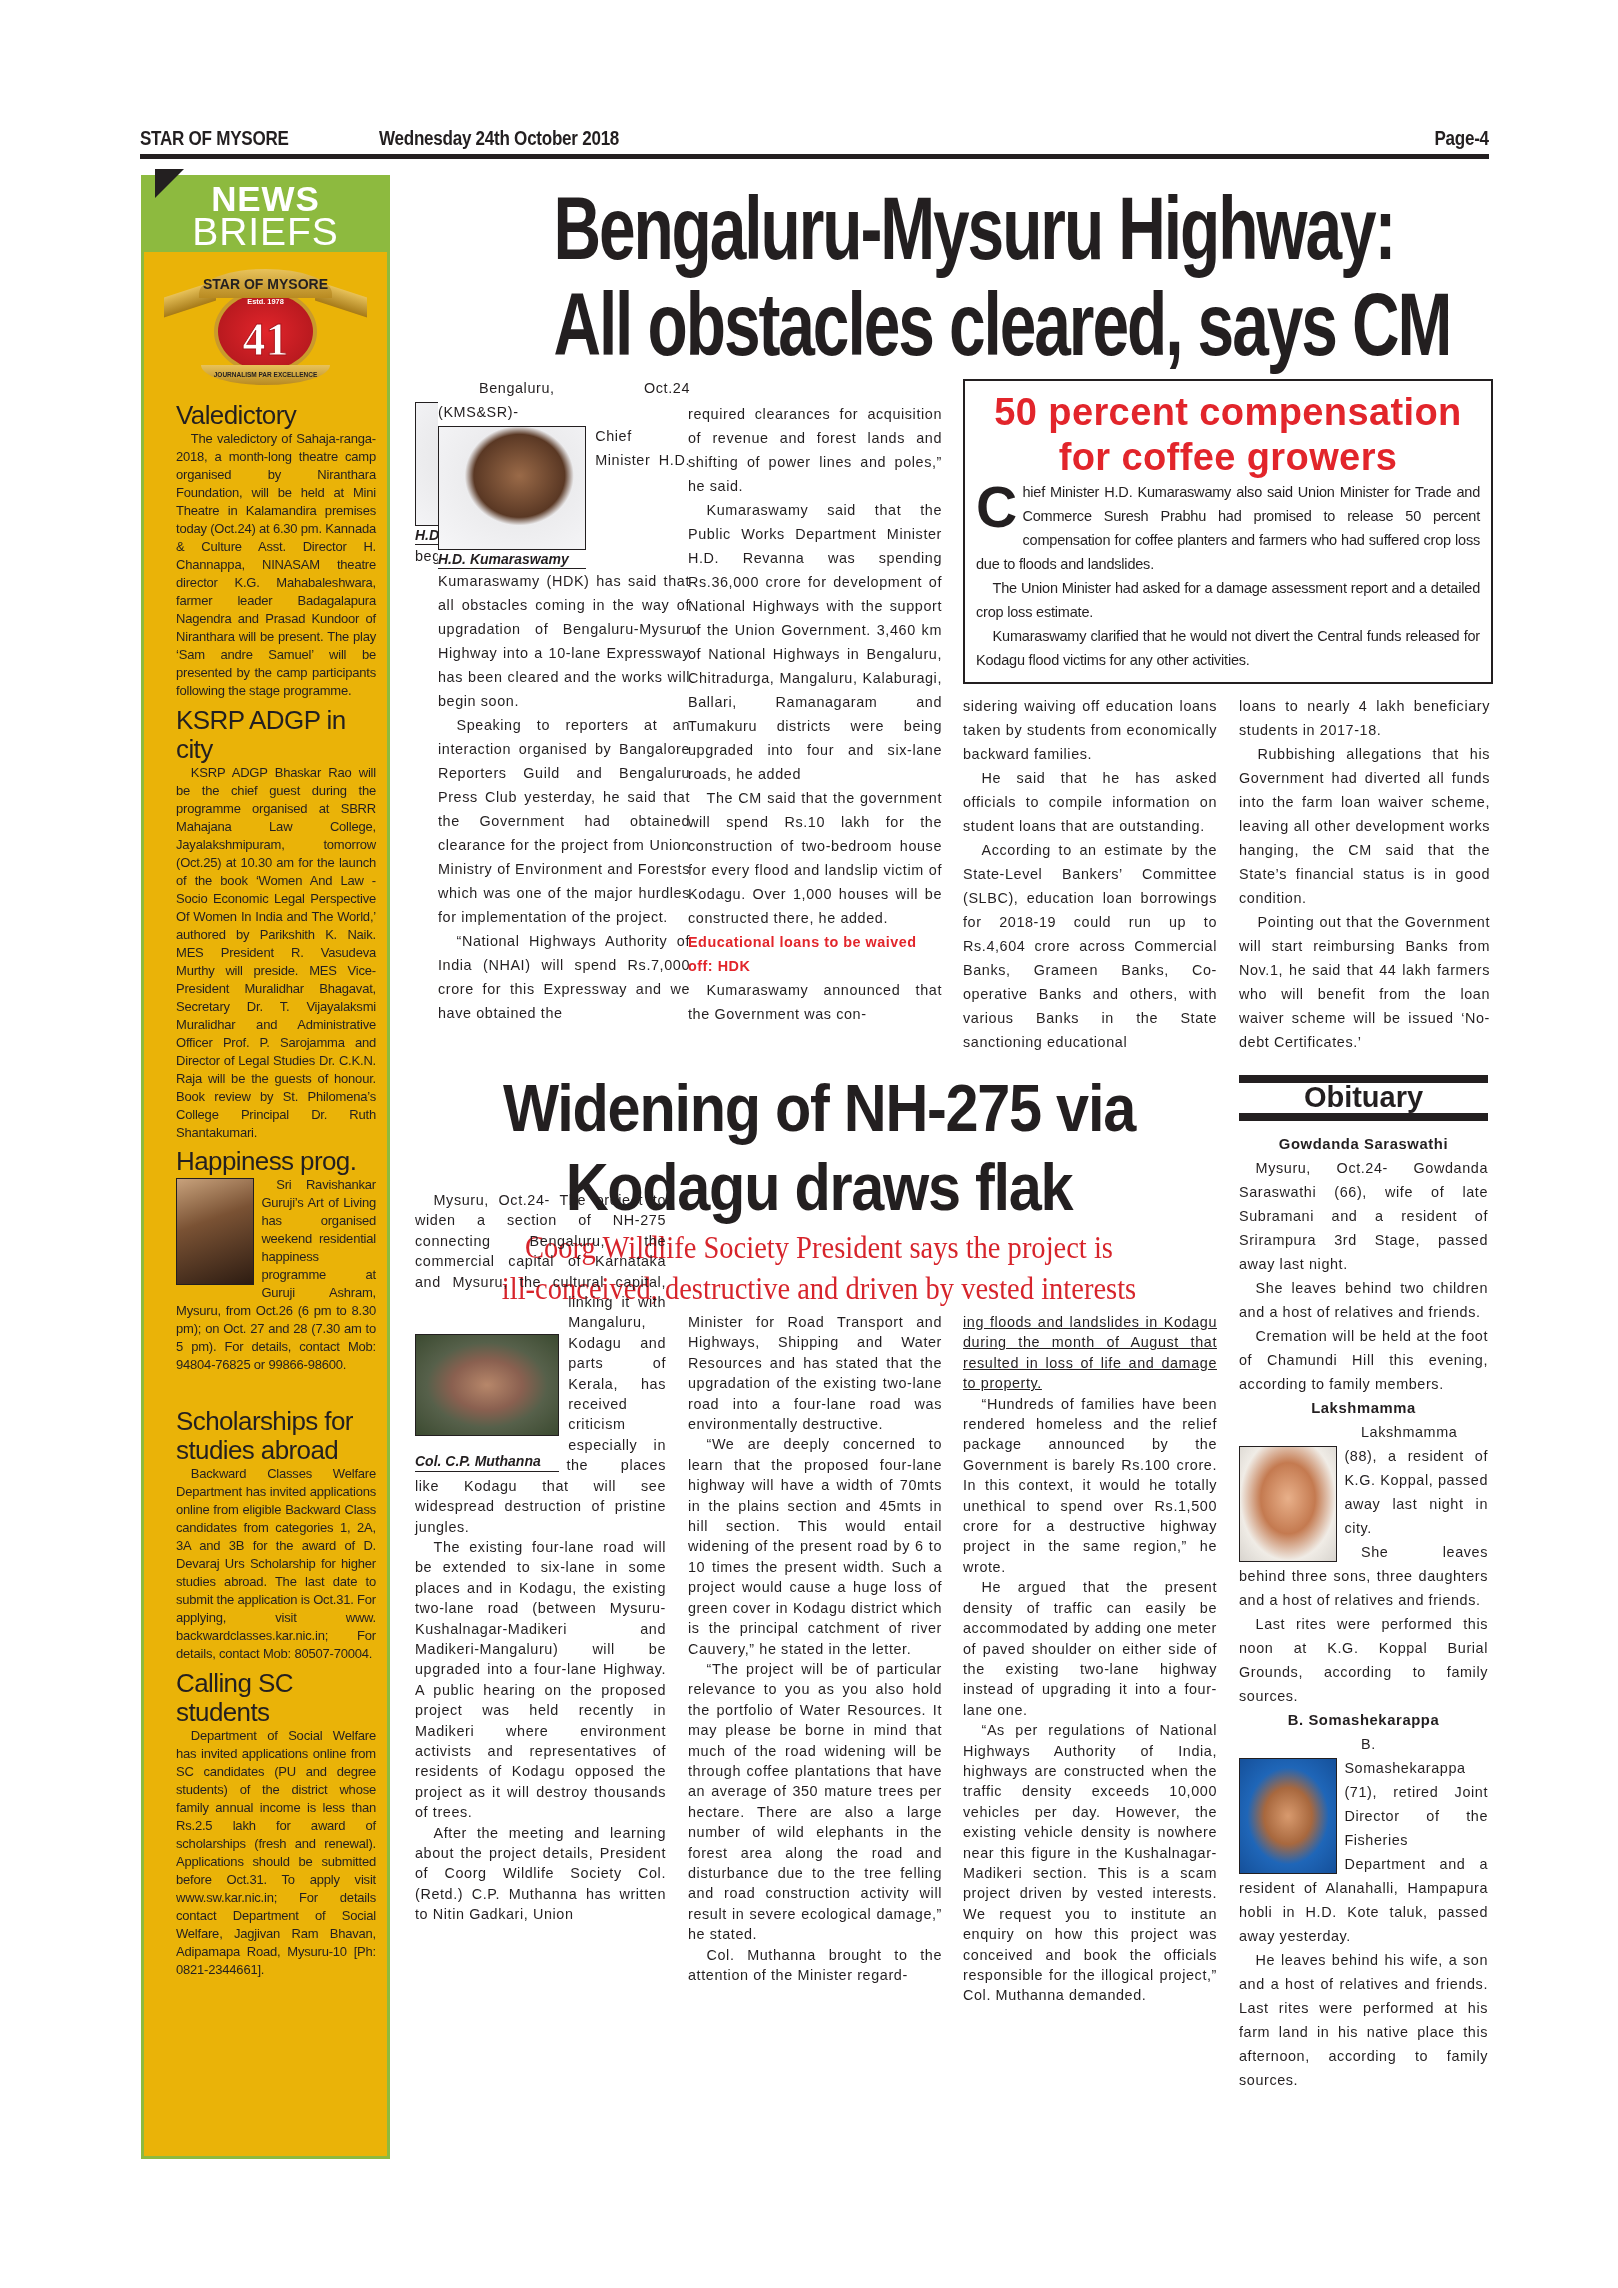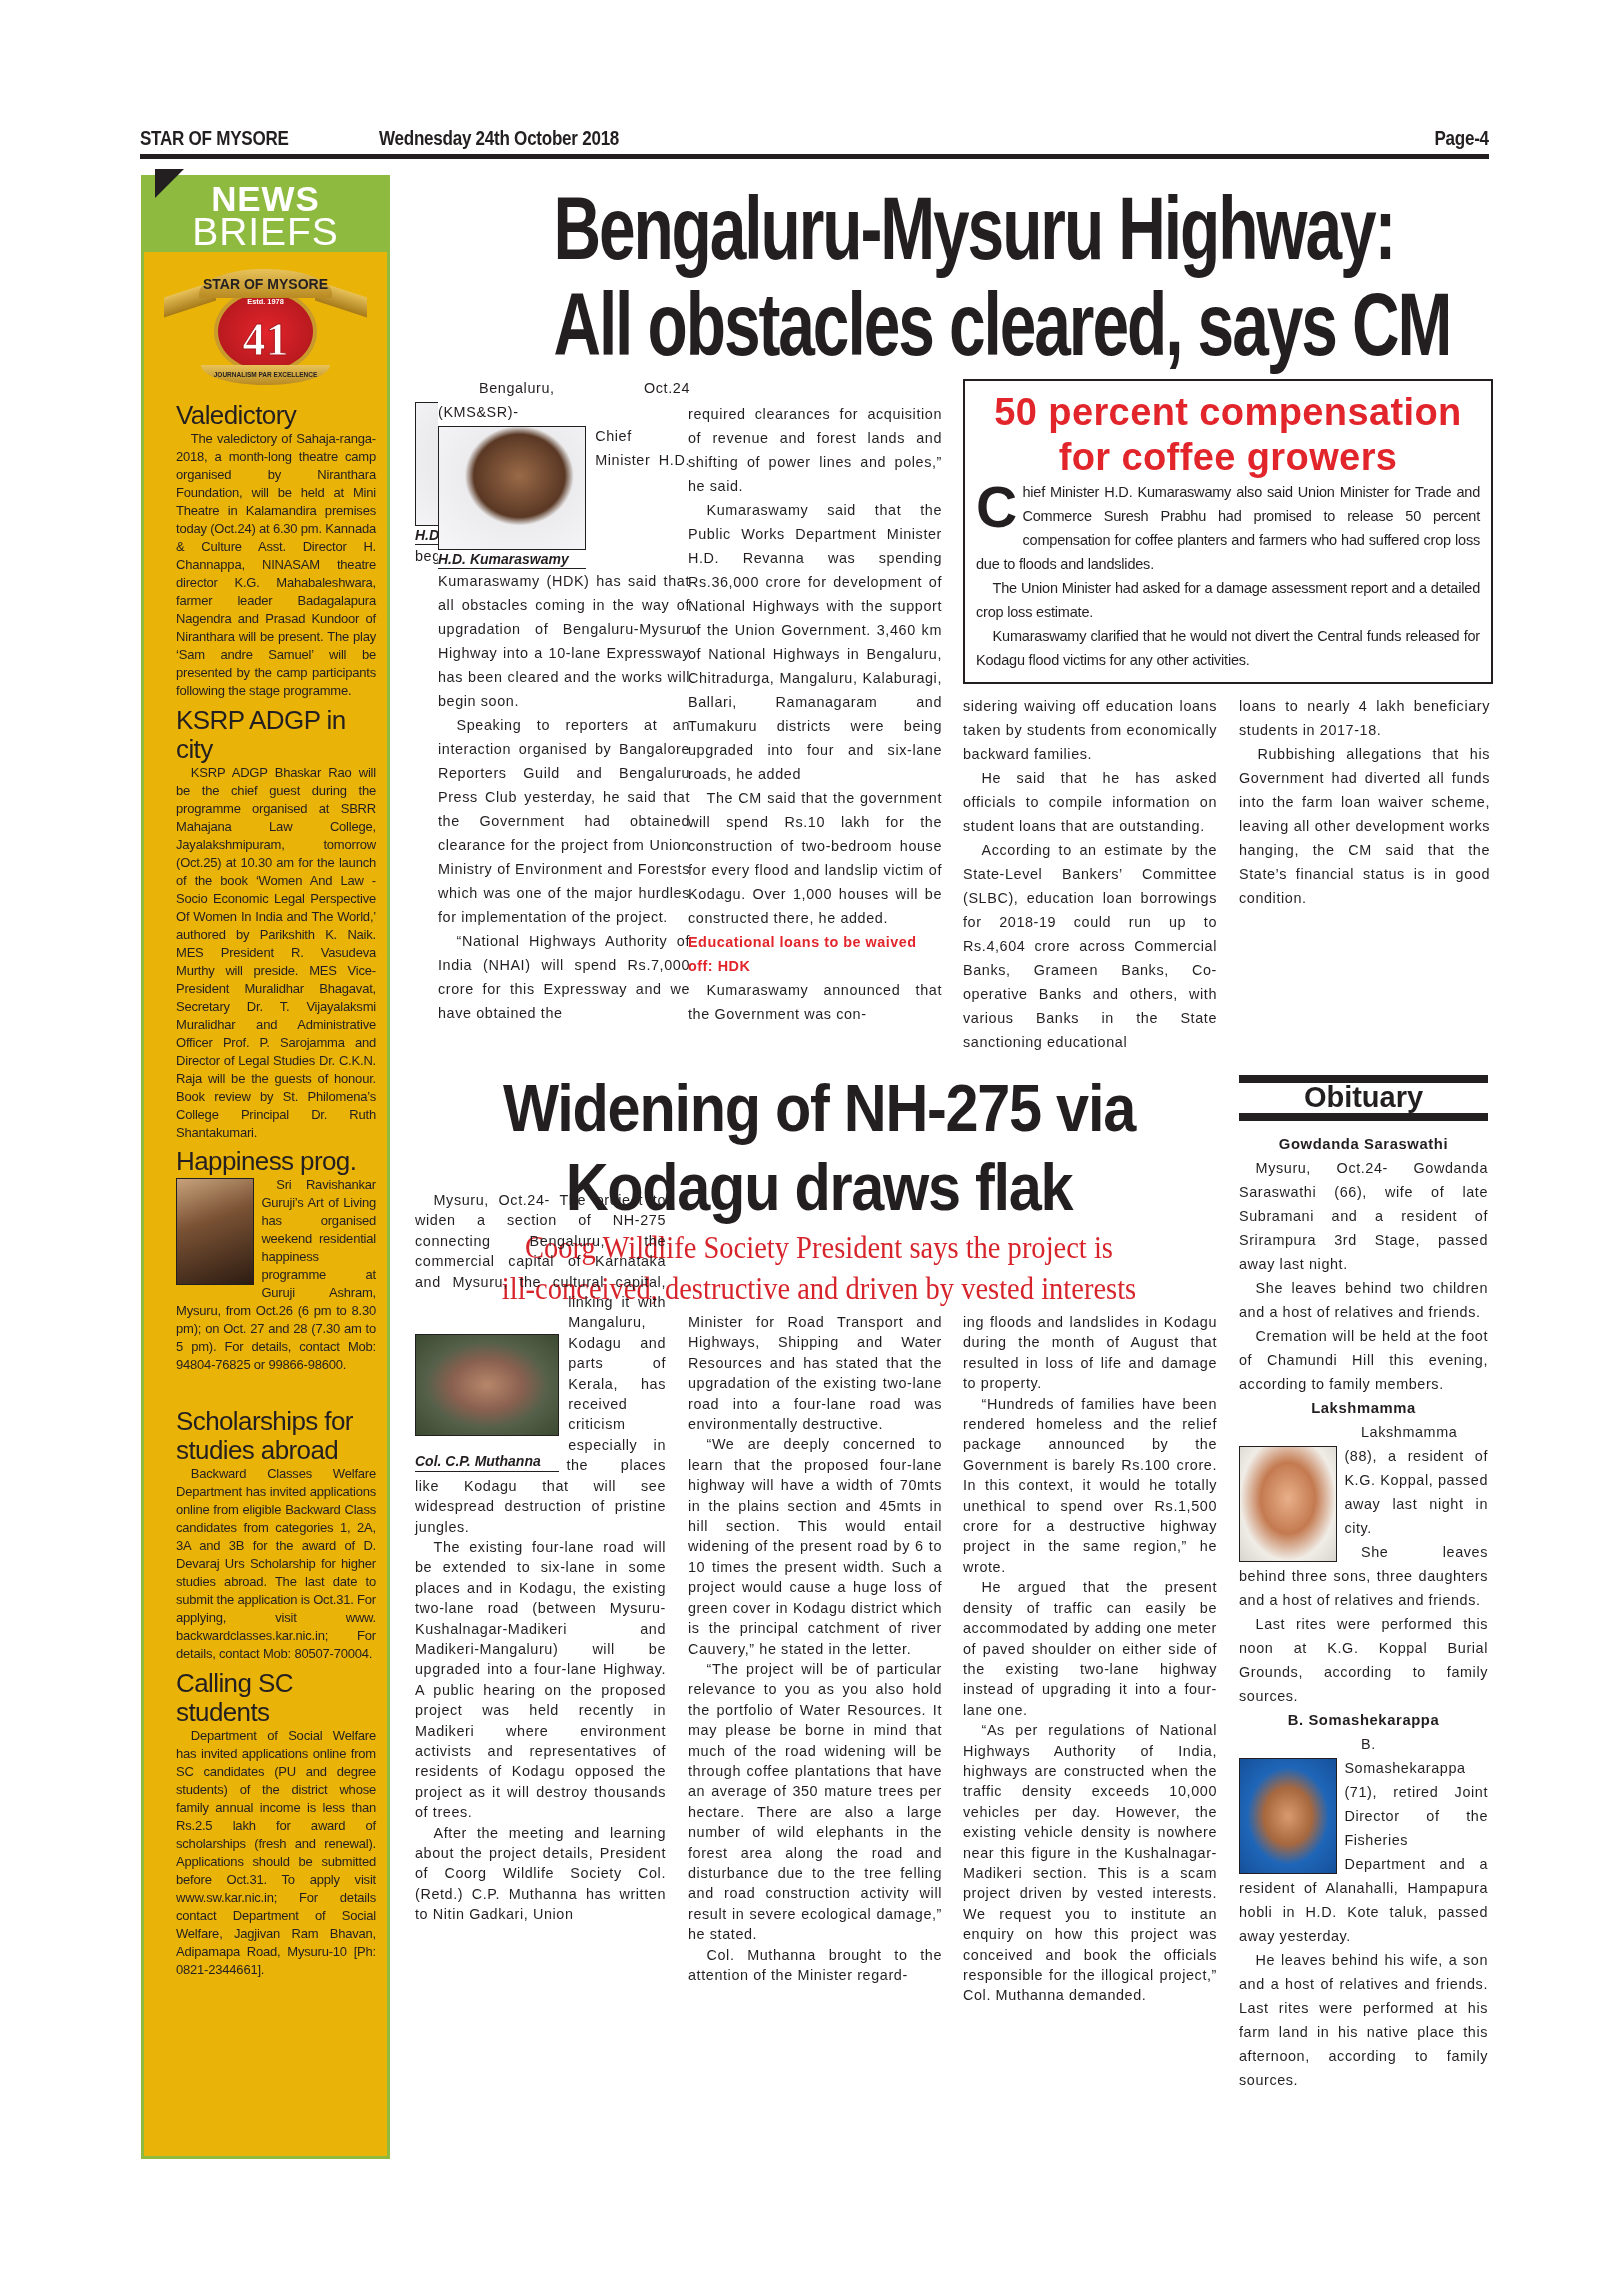--- a/index.html
+++ b/index.html
@@ -157,20 +157,21 @@
 </div>
 
 <div class="col" style="left:963px; top:694px; width:254px;">
   <p style="text-indent:0;">sidering waiving off education loans taken by students from economically backward families.</p>
   <p>He said that he has asked officials to compile information on student loans that are outstanding.</p>
   <p>According to an estimate by the State-Level Bankers’ Committee (SLBC), education loan borrowings for 2018-19 could run up to Rs.4,604 crore across Commercial Banks, Grameen Banks, Co-operative Banks and others, with various Banks in the State sanctioning educational</p>
 </div>
 <div class="col" style="left:1239px; top:694px; width:251px;">
   <p style="text-indent:0;">loans to nearly 4 lakh beneficiary students in 2017-18.</p>
   <p>Rubbishing allegations that his Government had diverted all funds into the farm loan waiver scheme, leaving all other development works hanging, the CM said that the State’s financial status is in good condition.</p>
+  <p>Pointing out that the Government will start reimbursing Banks from Nov.1, he said that 44 lakh farmers who will benefit from the loan waiver scheme will be issued ‘No-debt Certificates.’</p>
 </div>
 
 <div class="hl-two">
   <div>Widening of NH-275 via</div>
   <div>Kodagu draws flak</div>
 </div>
 <div class="deck">
   <div>Coorg Wildlife Society President says the project is</div>
   <div>ill-conceived, destructive and driven by vested interests</div>
 </div>
@@ -182,21 +183,21 @@
   <p>The existing four-lane road will be extended to six-lane in some places and in Kodagu, the existing two-lane road (between Mysuru-Kushalnagar-Madikeri and Madikeri-Mangaluru) will be upgraded into a four-lane Highway. A public hearing on the proposed project was held recently in Madikeri where environment activists and representatives of residents of Kodagu opposed the project as it will destroy thousands of trees.</p>
   <p>After the meeting and learning about the project details, President of Coorg Wildlife Society Col. (Retd.) C.P. Muthanna has written to Nitin Gadkari, Union</p>
 </div>
 <div class="col" style="left:688px; top:1312px; width:254px; line-height:20.4px;">
   <p style="text-indent:0;">Minister for Road Transport and Highways, Shipping and Water Resources and has stated that the upgradation of the existing two-lane road into a four-lane road was environmentally destructive.</p>
   <p>“We are deeply concerned to learn that the proposed four-lane highway will have a width of 70mts in the plains section and 45mts in hill section. This would entail widening of the present road by 6 to 10 times the present width. Such a project would cause a huge loss of green cover in Kodagu district which is the principal catchment of river Cauvery,” he stated in the letter.</p>
   <p>“The project will be of particular relevance to you as you also hold the portfolio of Water Resources. It may please be borne in mind that much of the road widening will be through coffee plantations that have an average of 350 mature trees per hectare. There are also a large number of wild elephants in the forest area along the road and disturbance due to the tree felling and road construction activity will result in severe ecological damage,” he stated.</p>
   <p>Col. Muthanna brought to the attention of the Minister regard-</p>
 </div>
 <div class="col" style="left:963px; top:1312px; width:254px; line-height:20.4px;">
-  <p style="text-indent:0;">ing floods and landslides in Kodagu during the month of August that resulted in loss of life and damage to property.</p>
+  <p style="text-indent:0;text-decoration:underline;">ing floods and landslides in Kodagu during the month of August that resulted in loss of life and damage to property.</p>
   <p>“Hundreds of families have been rendered homeless and the relief package announced by the Government is barely Rs.100 crore. In this context, it would he totally unethical to spend over Rs.1,500 crore for a destructive highway project in the same region,” he wrote.</p>
   <p>He argued that the present density of traffic can easily be accommodated by adding one meter of paved shoulder on either side of the existing two-lane highway instead of upgrading it into a four-lane one.</p>
   <p>“As per regulations of National Highways Authority of India, highways are constructed when the traffic density exceeds 10,000 vehicles per day. However, the existing vehicle density is nowhere near this figure in the Kushalnagar-Madikeri section. This is a scam project driven by vested interests. We request you to institute an enquiry on how this project was conceived and book the officials responsible for the illogical project,” Col. Muthanna demanded.</p>
 </div>
 
 <div class="obit-head">Obituary</div>
 <div class="obit">
   <h4>Gowdanda Saraswathi</h4>
   <p>Mysuru, Oct.24- Gowdanda Saraswathi (66), wife of late Subramani and a resident of Srirampura 3rd Stage, passed away last night.</p>
   <p>She leaves behind two children and a host of relatives and friends.</p>

